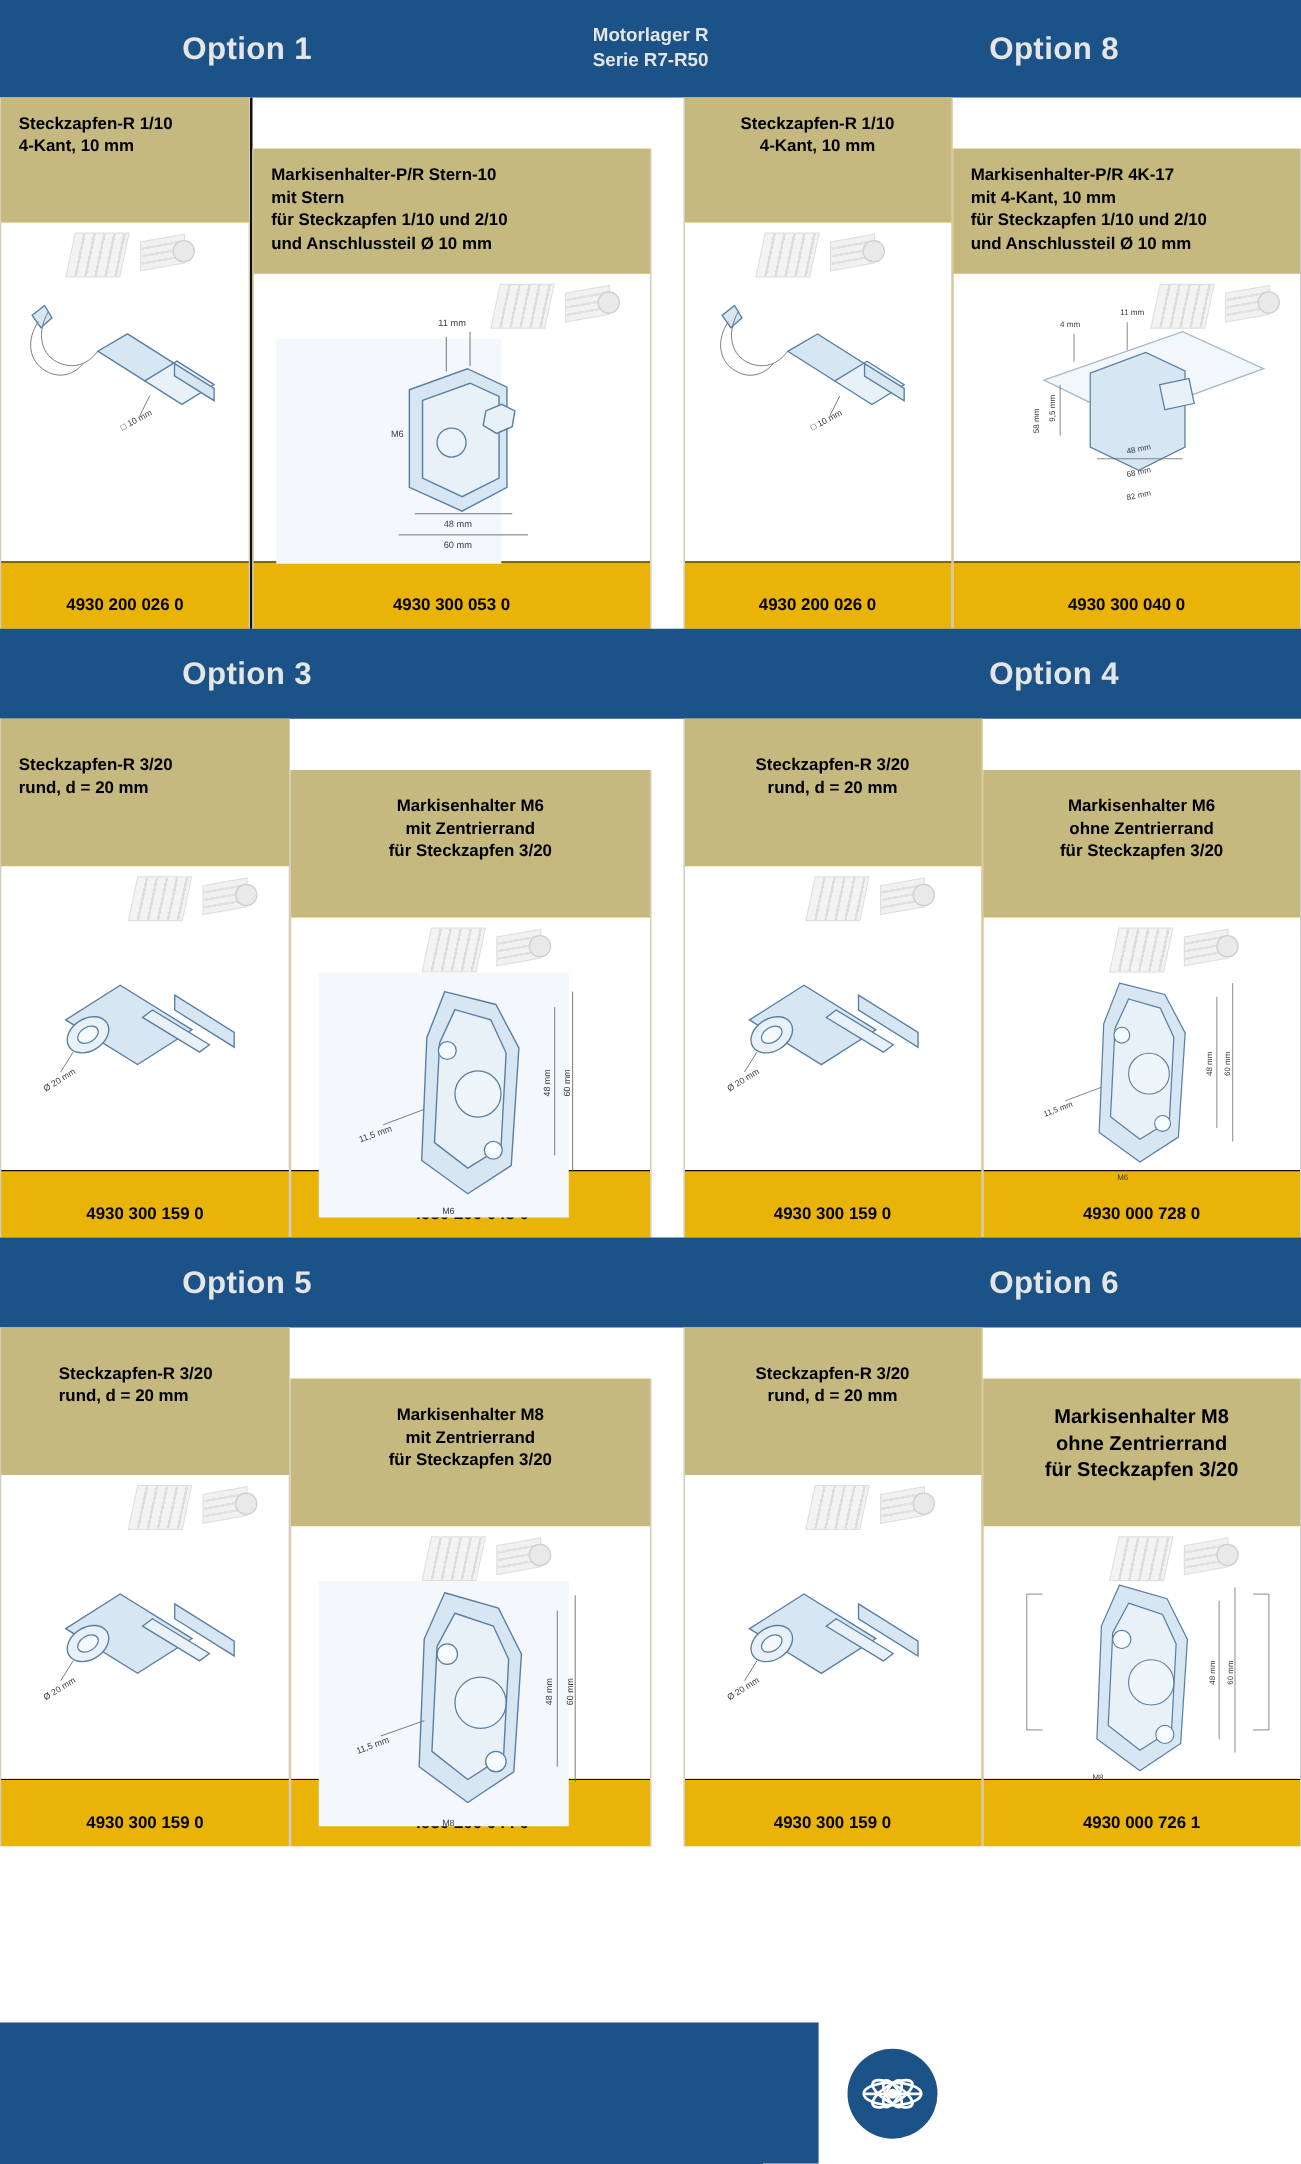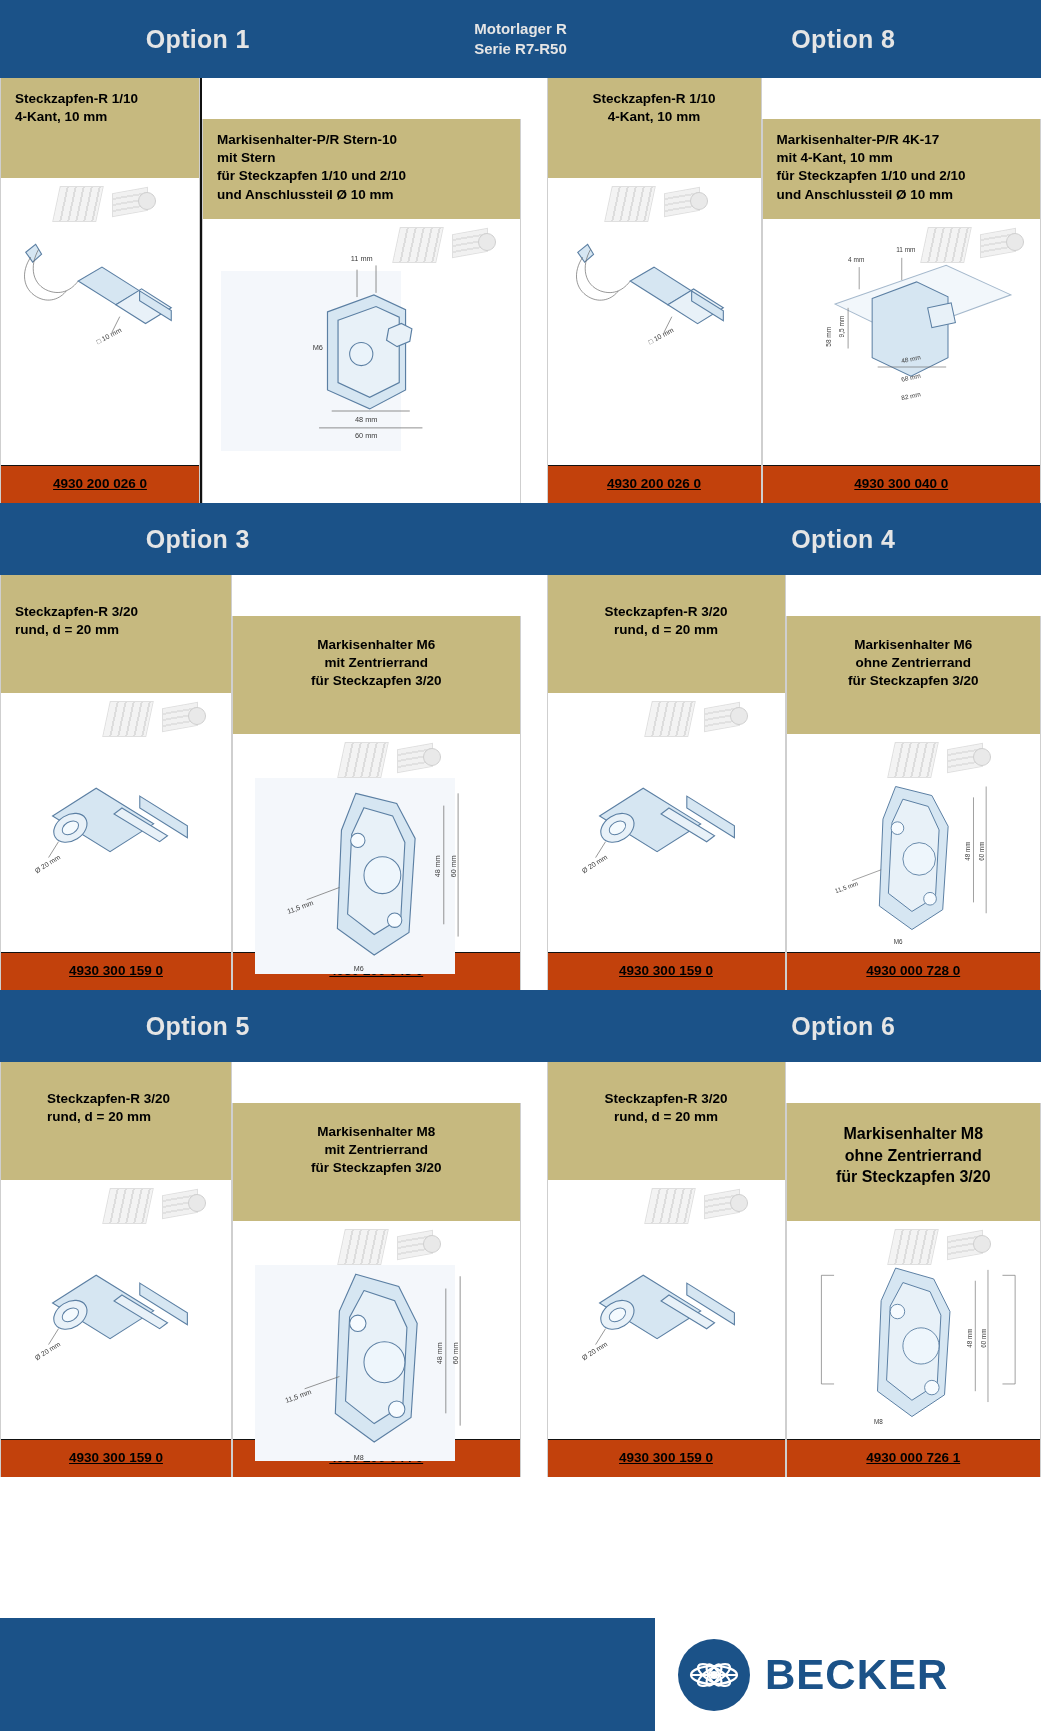--- a/index.html
+++ b/index.html
@@ -45,21 +45,21 @@
     width:1041px;
   }
   .opt-half{
     width:520.5px;
     box-sizing:border-box;
     display:flex;
     background:#fff;
   }
   .cell{
     box-sizing:border-box;
-    background:#c2410c;
+    background:#eab308;
     position:relative;
     border-left:1px solid #cfcfcf;
     border-right:1px solid #cfcfcf;
     display:flex;
     flex-direction:column;
   }
   .cell.left{flex:0 0 200px;}
   .cell.right{flex:1;margin-top:41px;}
   .cell-sep{
     width:2px;background:#111;
@@ -80,22 +80,21 @@
     position:relative;
     flex:1;
     min-height:0;
     background:#fff;
   }
   .artnum{
     border-top:1px solid #111;
     text-align:center;
     font-size:13.5px;
     font-weight:bold;
-    padding:10px 0 12px 0;
-    text-decoration:underline;
+    padding:26px 0 12px 0;
   }
 
   
   .icons{position:absolute;top:8px;display:flex;gap:12px;align-items:flex-start;}
   .slat{
     width:42px;height:34px;
     background:repeating-linear-gradient(90deg,#f2f2f2 0 6px,#d8d8d8 6px 8px);
     border:1px solid #dadada;
     transform:skewX(-12deg);
     opacity:.85;
@@ -205,20 +204,21 @@
             <line class="dim" x1="146" y1="48" x2="146" y2="74"></line>
             <line class="dim" x1="164" y1="44" x2="164" y2="70"></line>
             <text class="dimtxt" x="140" y="40">11 mm</text>
             <text class="dimtxt" x="104" y="124">M6</text>
             <line class="dim" x1="122" y1="182" x2="196" y2="182"></line>
             <text class="dimtxt" x="144" y="192">48 mm</text>
             <line class="dim" x1="110" y1="198" x2="208" y2="198"></line>
             <text class="dimtxt" x="144" y="208">60 mm</text>
           </svg>
         </div>
+        <div class="artnum">4930 300 053 0</div>
       </div>
     </div>
 
     <div class="opt-half">
       <div class="cell left" style="flex:0 0 215px;margin-left:26px;">
         <div class="title-box h1 centered">
           <div>Steckzapfen-R 1/10</div>
           <div>4-Kant, 10 mm</div>
         </div>
         <div class="art">
@@ -537,17 +537,16 @@
         <g stroke="#ffffff" stroke-width="2.2" fill="none">
           <path d="M14 37 h46"></path>
           <ellipse cx="37" cy="37" rx="23" ry="9"></ellipse>
           <ellipse cx="37" cy="37" rx="18" ry="7" transform="rotate(30 37 37)"></ellipse>
           <ellipse cx="37" cy="37" rx="18" ry="7" transform="rotate(-30 37 37)"></ellipse>
           <ellipse cx="37" cy="37" rx="12" ry="5" transform="rotate(60 37 37)"></ellipse>
           <ellipse cx="37" cy="37" rx="12" ry="5" transform="rotate(-60 37 37)"></ellipse>
         </g>
         <circle cx="37" cy="37" r="4" fill="#ffffff"></circle>
       </svg>
-      <div class="logo-text">BECKER</div>
     </div>
   </div>
 
 </div>
 
 </body></html>

